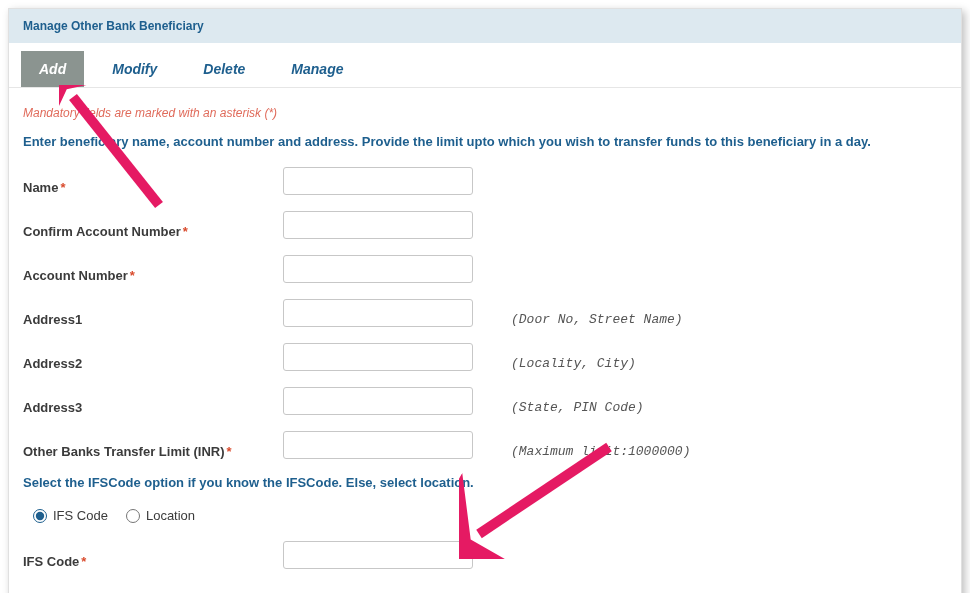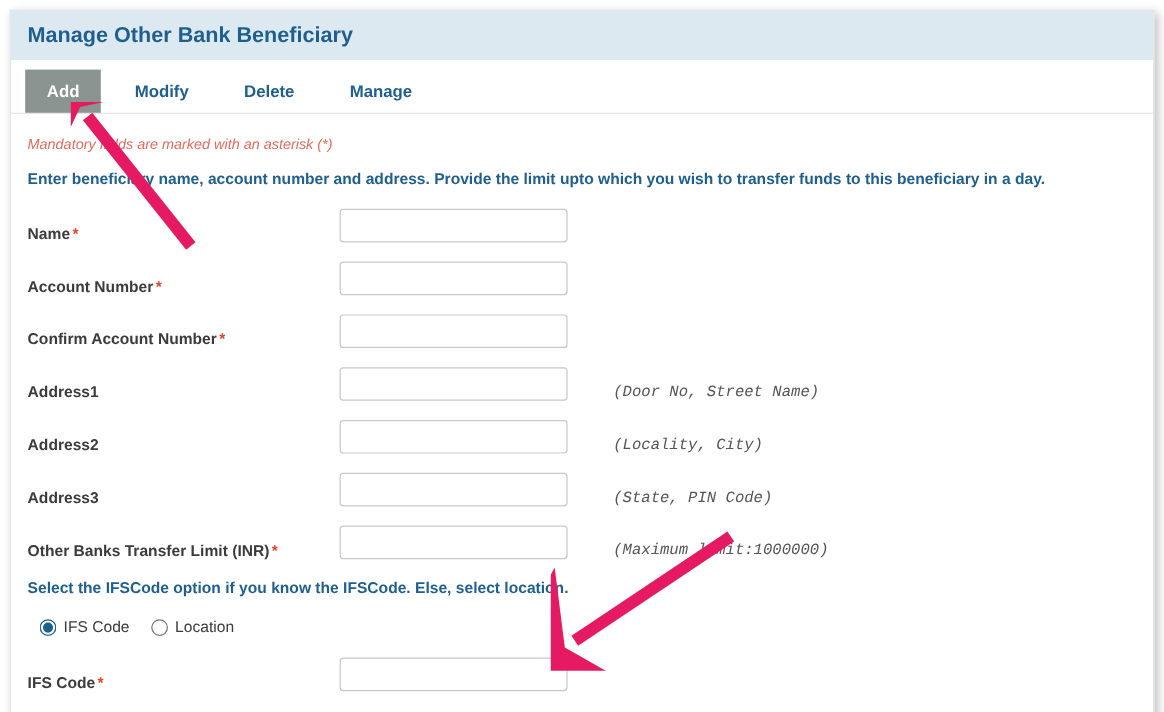--- a/index.html
+++ b/index.html
@@ -16,27 +16,28 @@
     position: relative;
     overflow: hidden;
   }
   .header-bar {
     background: #dde9f0;
     padding: 10px 14px;
   }
   .header-title {
     color: #1e5f8e;
     font-weight: bold;
-    font-size: 18px;
+    font-size: 12px;
   }
   .tabs {
     display: flex;
     align-items: flex-end;
     padding: 8px 30px 0 12px;
     border-bottom: 1px solid #e6e6e6;
+    font-style: italic;
   }
   .tab {
     padding: 10px 18px;
     color: #1e5f8e;
     font-weight: bold;
     font-size: 14px;
     cursor: pointer;
     margin-right: 10px;
   }
   .tab.active {
@@ -130,28 +131,28 @@
 
     <div class="form-row">
       <div class="form-label">
         <span>Name</span><span class="req">*</span>
       </div>
       <input class="form-input" type="text" style="">
     </div>
 
     <div class="form-row">
       <div class="form-label">
+        <span>Confirm Account Number</span><span class="req">*</span>
+      </div>
+      <input class="form-input" type="text" style="">
+    </div>
+
+    <div class="form-row">
+      <div class="form-label">
         <span>Account Number</span><span class="req">*</span>
-      </div>
-      <input class="form-input" type="text" style="">
-    </div>
-
-    <div class="form-row">
-      <div class="form-label">
-        <span>Confirm Account Number</span><span class="req">*</span>
       </div>
       <input class="form-input" type="text" style="">
     </div>
 
     <div class="form-row">
       <div class="form-label">Address1</div>
       <input class="form-input" type="text" style="">
       <span class="hint">(Door No, Street Name)</span>
     </div>
 

